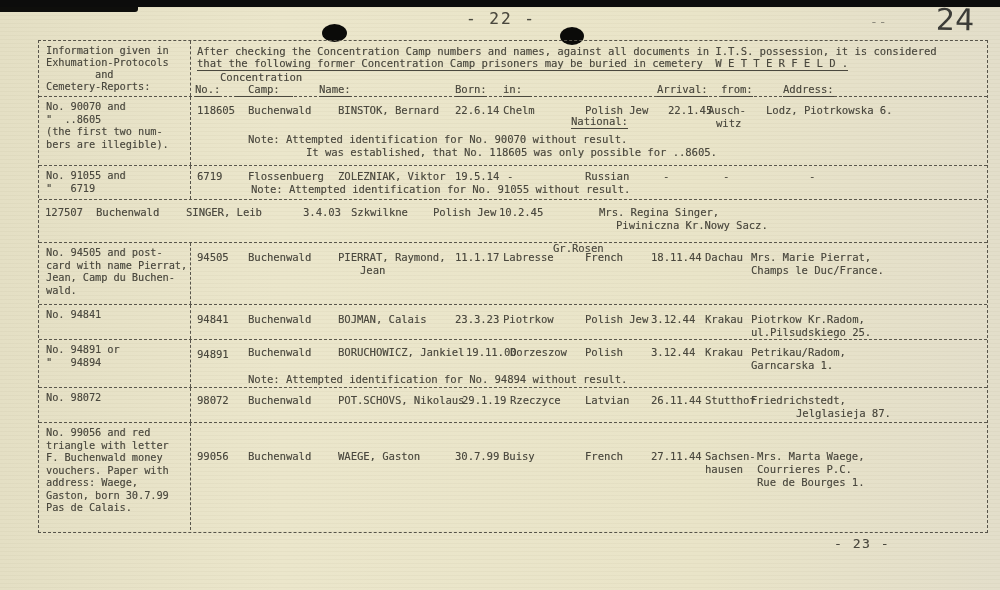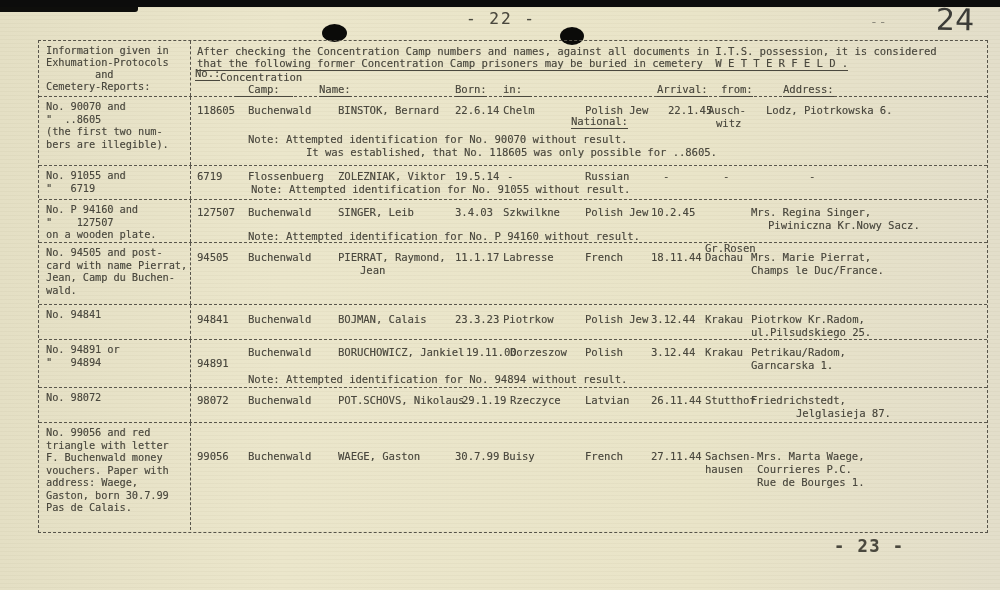--- a/index.html
+++ b/index.html
@@ -17,21 +17,21 @@
   .top-edge{position:absolute;left:0;top:0;width:1000px;height:7px;background:#0c0c0c;}
   .top-edge-left{position:absolute;left:0;top:7px;width:138px;height:5px;background:#0e0e0c;border-radius:0 0 3px 0;}
   .hole{position:absolute;background:#0b0b09;border-radius:50%;}
   .hole.h1{left:322px;top:24px;width:25px;height:18px;}
   .hole.h2{left:560px;top:27px;width:24px;height:18px;}
   .ink{color:#4a483e;text-shadow:0.3px 0.3px 0.3px rgba(70,68,58,0.4);}
   .pg-top{position:absolute;left:466px;top:9px;font-size:16px;letter-spacing:2px;}
   .corner{position:absolute;left:936px;top:2px;font-size:30px;color:#3c3c38;
           font-family:"DejaVu Sans","Liberation Sans",sans-serif;transform:rotate(1deg);}
   .corner-dash{position:absolute;left:870px;top:14px;font-size:13px;color:rgba(70,70,64,0.55);letter-spacing:1px;}
-  .pg-bottom{position:absolute;left:834px;top:536px;font-size:17px;font-weight:bold;letter-spacing:1.5px;}
+  .pg-bottom{position:absolute;left:834px;top:536px;font-size:13px;font-weight:normal;letter-spacing:1.5px;}
 
   .doc-table{
     position:absolute;left:38px;top:40px;width:950px;height:493px;
     border:1.5px dashed #57544a;box-sizing:border-box;
   }
   .header-band{display:flex;height:56px;border-bottom:1.5px dashed #57544a;box-sizing:border-box;}
   .row{display:flex;border-bottom:1.3px dashed #5a574c;box-sizing:border-box;}
   .row:last-child{border-bottom:none;}
   .left-col{width:152px;flex:0 0 152px;border-right:1.5px dashed #57544a;box-sizing:border-box;position:relative;padding-top:4px;}
   .right-col{flex:1;position:relative;}
@@ -65,21 +65,21 @@
     <div class="left-col hleft">
       <div class="tline">Information given in</div>
       <div class="tline">Exhumation-Protocols</div>
       <div class="tline">and</div>
       <div class="tline">Cemetery-Reports:</div>
     </div>
     <div class="right-col">
       <span class="cell u" style="left:6px;top:16px;">that the following former Concentration Camp prisoners may be buried in cemetery  W E T T E R F E L D .</span>
       <span class="cell" style="left:6px;top:4px;">After checking the Concentration Camp numbers and names, against all documents in I.T.S. possession, it is considered</span>
       <span class="cell" style="left:29px;top:30px;">Concentration</span>
-      <span class="cell u" style="left:4px;top:26px;">No.:</span>
+      <span class="cell u" style="left:4px;top:42px;">No.:</span>
       <span class="cell u u-wide" style="left:44px;top:42px;">Camp:</span>
       <span class="cell u" style="left:128px;top:42px;">Name:</span>
       <span class="cell u" style="left:264px;top:42px;">Born:</span>
       <span class="cell u u-r" style="left:312px;top:42px;">in:</span>
       <span class="cell u" style="left:380px;top:42px;margin-top:32px;">National:</span>
       <span class="cell u" style="left:466px;top:42px;">Arrival:</span>
       <span class="cell u" style="left:530px;top:42px;">from:</span>
       <span class="cell u" style="left:592px;top:42px;">Address:</span>
     </div>
   </div>
@@ -118,37 +118,31 @@
           <span class="cell" style="left: 264px; top: 4px;">19.5.14</span>
           <span class="cell" style="left: 316px; top: 4px;">-</span>
           <span class="cell" style="left: 394px; top: 4px;">Russian</span>
           <span class="cell" style="left: 472px; top: 4px;">-</span>
           <span class="cell" style="left: 532px; top: 4px;">-</span>
           <span class="cell" style="left: 618px; top: 4px;">-</span>
           <span class="cell" style="left: 60px; top: 17px;">Note: Attempted identification for No. 91055 without result.</span>
         </div>
       </div>
       <div class="row" style="height: 43px;">
-        <div class="left-col">
-          <div class="tline">No. P 94160 and</div>
-          <div class="tline">"    127507</div>
-          <div class="tline">on a wooden plate.</div>
-        </div>
         <div class="right-col">
           <span class="cell" style="left: 6px; top: 6px;">127507</span>
           <span class="cell" style="left: 57px; top: 6px;">Buchenwald</span>
           <span class="cell" style="left: 147px; top: 6px;">SINGER, Leib</span>
           <span class="cell" style="left: 264px; top: 6px;">3.4.03</span>
           <span class="cell" style="left: 312px; top: 6px;">Szkwilkne</span>
           <span class="cell" style="left: 394px; top: 6px;">Polish Jew</span>
           <span class="cell" style="left: 460px; top: 6px;">10.2.45</span>
           <span class="cell" style="left: 514px; top: 6px; margin-top: 36px;">Gr.Rosen</span>
           <span class="cell" style="left: 560px; top: 6px;">Mrs. Regina Singer,</span>
           <span class="cell" style="left: 577px; top: 19px;">Piwiniczna Kr.Nowy Sacz.</span>
-          <span class="cell" style="left: 57px; top: 30px;">Note: Attempted identification for No. P 94160 without result.</span>
         </div>
       </div>
       <div class="row" style="height: 62px;">
         <div class="left-col">
           <div class="tline">No. 94505 and post-</div>
           <div class="tline">card with name Pierrat,</div>
           <div class="tline">Jean, Camp du Buchen-</div>
           <div class="tline">wald.</div>
         </div>
         <div class="right-col">
@@ -181,21 +175,21 @@
           <span class="cell" style="left: 560px; top: 8px;">Piotrkow Kr.Radom,</span>
           <span class="cell" style="left: 560px; top: 21px;">ul.Pilsudskiego 25.</span>
         </div>
       </div>
       <div class="row" style="height: 48px;">
         <div class="left-col">
           <div class="tline">No. 94891 or</div>
           <div class="tline">"   94894</div>
         </div>
         <div class="right-col">
-          <span class="cell" style="left: 6px; top: 17px; text-align: center;">94891</span>
+          <span class="cell" style="left: 6px; top: 8px; text-align: center;">94891</span>
           <span class="cell" style="left: 57px; top: 6px;">Buchenwald</span>
           <span class="cell" style="left: 147px; top: 6px;">BORUCHOWICZ, Jankiel</span>
           <span class="cell" style="left: 275px; top: 6px;">19.11.00</span>
           <span class="cell" style="left: 319px; top: 6px;">Dorzeszow</span>
           <span class="cell" style="left: 394px; top: 6px;">Polish</span>
           <span class="cell" style="left: 460px; top: 6px;">3.12.44</span>
           <span class="cell" style="left: 514px; top: 6px;">Krakau</span>
           <span class="cell" style="left: 560px; top: 6px;">Petrikau/Radom,</span>
           <span class="cell" style="left: 560px; top: 19px;">Garncarska 1.</span>
           <span class="cell" style="left: 57px; top: 33px;">Note: Attempted identification for No. 94894 without result.</span>

